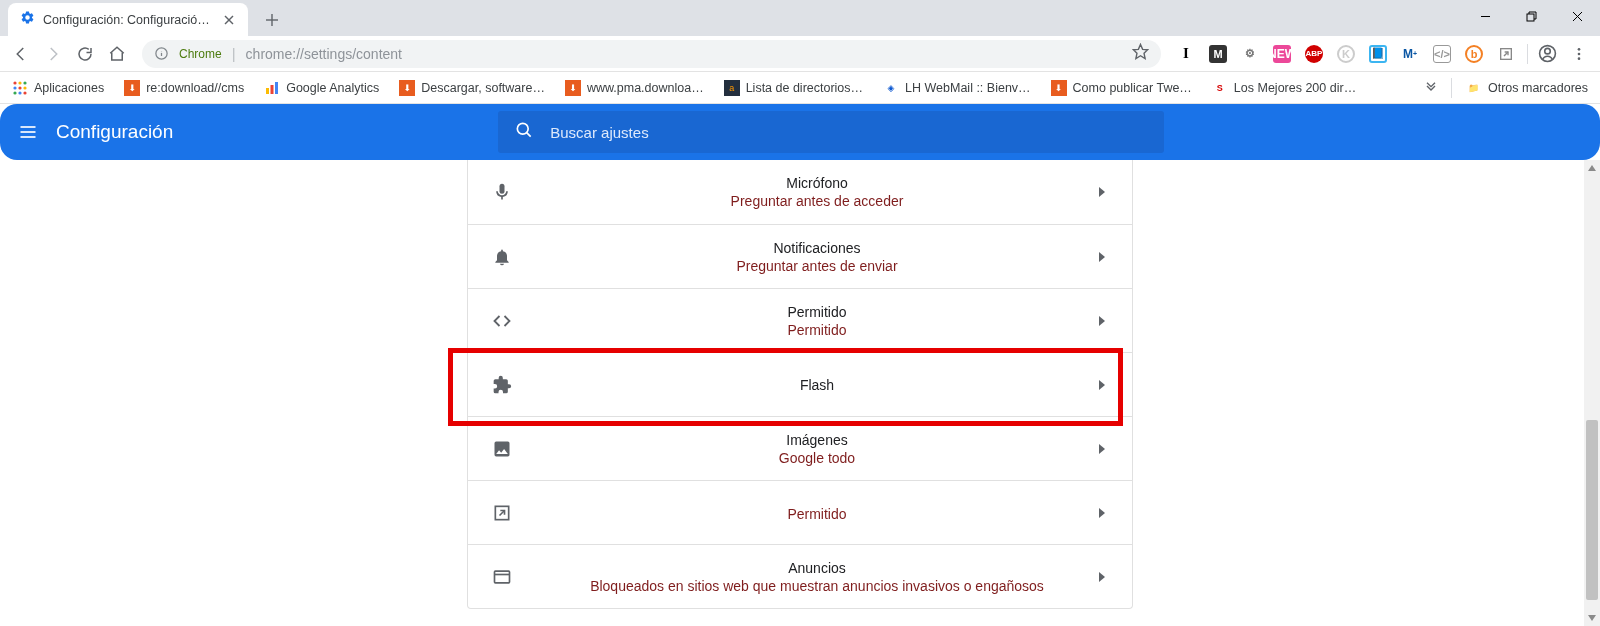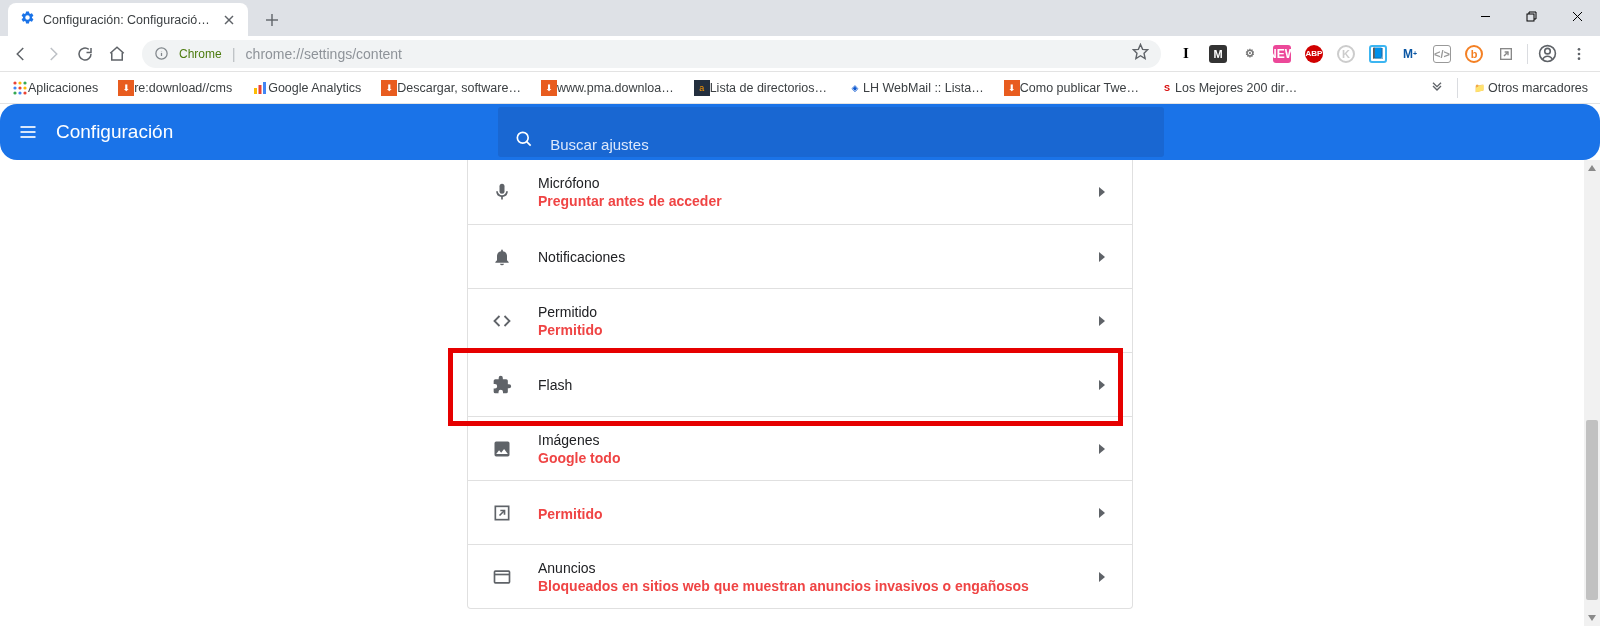--- a/index.html
+++ b/index.html
@@ -20,40 +20,40 @@
   .omnibox { flex:1; height:28px; background:#f1f3f4; border-radius:14px; display:flex; align-items:center; margin:0 6px 0 8px; padding:0 12px; gap:10px; }
   .omnibox .secure-icon { color:#80868b; display:flex; align-items:center; }
   .omnibox .label-chrome { color:#4d7c0f; font-size:12px;}
   .omnibox .sep { color:#bcc0c4; font-size:15px; }
   .omnibox .url { color:#8e9399; font-size:14px; flex:1; }
   .omnibox .star { color:#5f6368; }
   .ext-icons { display:flex; gap:14px; align-items:center; padding:0 8px; }
   .ext-icon { width:18px; height:18px; display:flex; align-items:center; justify-content:center; font-size:11px; font-weight:bold; border-radius:3px;}
   .vline { width:1px; height:20px; background:#dadce0; margin:0 2px;}
   .bookmarks { height:32px; background:#fff; display:flex; align-items:center; padding:0 4px; gap:4px; border-bottom:1px solid #e3e3e3;}
-  .bm { display:flex; align-items:center; padding:0 8px; height:28px; font-size:12.5px; color:#3c4043; white-space:nowrap;}
+  .bm { display:flex; align-items:center; gap:6px; padding:0 8px; height:28px; font-size:12.5px; color:#3c4043; white-space:nowrap;}
   .bm-icon { width:16px; height:16px; display:flex; align-items:center; justify-content:center; font-size:9px;}
   .bm-spacer { flex:1; }
   .bm-overflow { width:28px; display:flex; align-items:center; justify-content:center; color:#5f6368;}
   .app-header { height:56px; background:#1a73e8; display:flex; align-items:center; color:#fff;border-radius:17px; }
   .menu-btn { width:56px; height:56px; display:flex; align-items:center; justify-content:center; }
   .app-title { font-size:19px; font-weight:400;}
   .header-spacer { width: 325px; }
-  .search-settings { display:flex; align-items:flex-end; background:#1967d2; height:50px; width:666px; border-radius:3px; padding:4px 16px; gap:16px;}
+  .search-settings { display:flex; align-items:center; background:#1967d2; height:42px; width:666px; border-radius:3px; padding:4px 16px; gap:16px;}
   .search-settings .placeholder { color:#e8f0fe; font-size:15px; opacity:.95;}
-  .content-body { flex:1; display:flex; justify-content:center; background:#fff; overflow:hidden; position:relative;}
+  .content-body { flex:1; display:flex; justify-content:center; background:#fff; overflow:hidden; position:relative;text-align:center;}
   .settings-panel { width:666px; margin-top:0;}
   .settings-list { background:#fff; border:1px solid #e0e0e0; border-top:none; border-radius:0 0 4px 4px;}
   .row { display:flex; align-items:center; padding:14px 24px 14px 24px; border-top:1px solid #e0e0e0; position:relative; min-height:64px;}
   .row.first { border-top:none; }
   .row-icon { width:20px; height:20px; color:#5f6368; display:flex; align-items:center; justify-content:center; margin-right:26px; flex-shrink:0;}
   .row-icon svg { width:20px; height:20px; }
   .row-main { flex:1; display:flex; flex-direction:column; }
   .row-title { font-size:14px; color:#202124; }
-  .row-sub { font-size:14px; color:#ef4444; margin-top:2px;font-weight:bold;}
+  .row-sub { font-size:14px; color:#7f1d1d; margin-top:2px;}
   .row-caret { width:12px; height:12px; color:#5f6368; display:flex; align-items:center; justify-content:center;}
   .row-caret svg { width:6px; height:10px;}
   .highlight-box { position:absolute; border:5px solid #e60000; pointer-events:none; left:448px; top:348px; width:675px; height:78px; z-index:50;}
   .scrollbar { position:absolute; right:0; top:0; width:16px; height:100%; background:#f1f1f1;}
   .scrollbar-thumb { position:absolute; right:2px; width:12px; background:#c1c1c1; top:260px; height:180px; border-radius:2px;}
   .scrollbar-arrow { position:absolute; width:16px; height:16px; display:flex; align-items:center; justify-content:center; color:#8a8a8a;}
   .scrollbar-arrow.up { top:0; }
   .scrollbar-arrow.down { bottom:0; }
 </style>
 </head>
@@ -215,21 +215,21 @@
     <div class="bm">
         <span class="bm-icon" style="background:#e85c1f;color:#fff;">⬇</span>
         <span>www.pma.downloa…</span>
       </div>
     <div class="bm">
         <span class="bm-icon" style="background:#232f3e;color:#ff9900;">a</span>
         <span>Lista de directorios…</span>
       </div>
     <div class="bm">
         <span class="bm-icon" style="color:#0b57d0;">◈</span>
-        <span>LH WebMail :: Lista…</span>
+        <span>LH WebMail :: Bienv…</span>
       </div>
     <div class="bm">
         <span class="bm-icon" style="background:#e85c1f;color:#fff;">⬇</span>
         <span>Como publicar Twe…</span>
       </div>
     <div class="bm">
         <span class="bm-icon" style="color:#d60000;font-weight:bold;">S</span>
         <span>Los Mejores 200 dir…</span>
       </div>
     <div class="bm-spacer"></div>
@@ -289,20 +289,21 @@
         </div>
 
         <div class="row">
           <div class="row-icon">
               <svg viewBox="0 0 24 24" fill="currentColor">
                 <path d="M12 22a2.5 2.5 0 0 0 2.45-2h-4.9A2.5 2.5 0 0 0 12 22Zm6-6V11a6 6 0 0 0-5-5.91V4a1 1 0 0 0-2 0v1.09A6 6 0 0 0 6 11v5l-2 2v1h16v-1Z"></path>
               </svg>
             </div>
           <div class="row-main">
             <span class="row-title">Notificaciones</span>
+            <span class="row-sub">Preguntar antes de enviar</span>
           </div>
           <div class="row-caret">
               <svg viewBox="0 0 6 10" fill="currentColor">
                 <polygon points="0,0 6,5 0,10"></polygon>
               </svg>
             </div>
         </div>
 
         <div class="row">
           <div class="row-icon">

